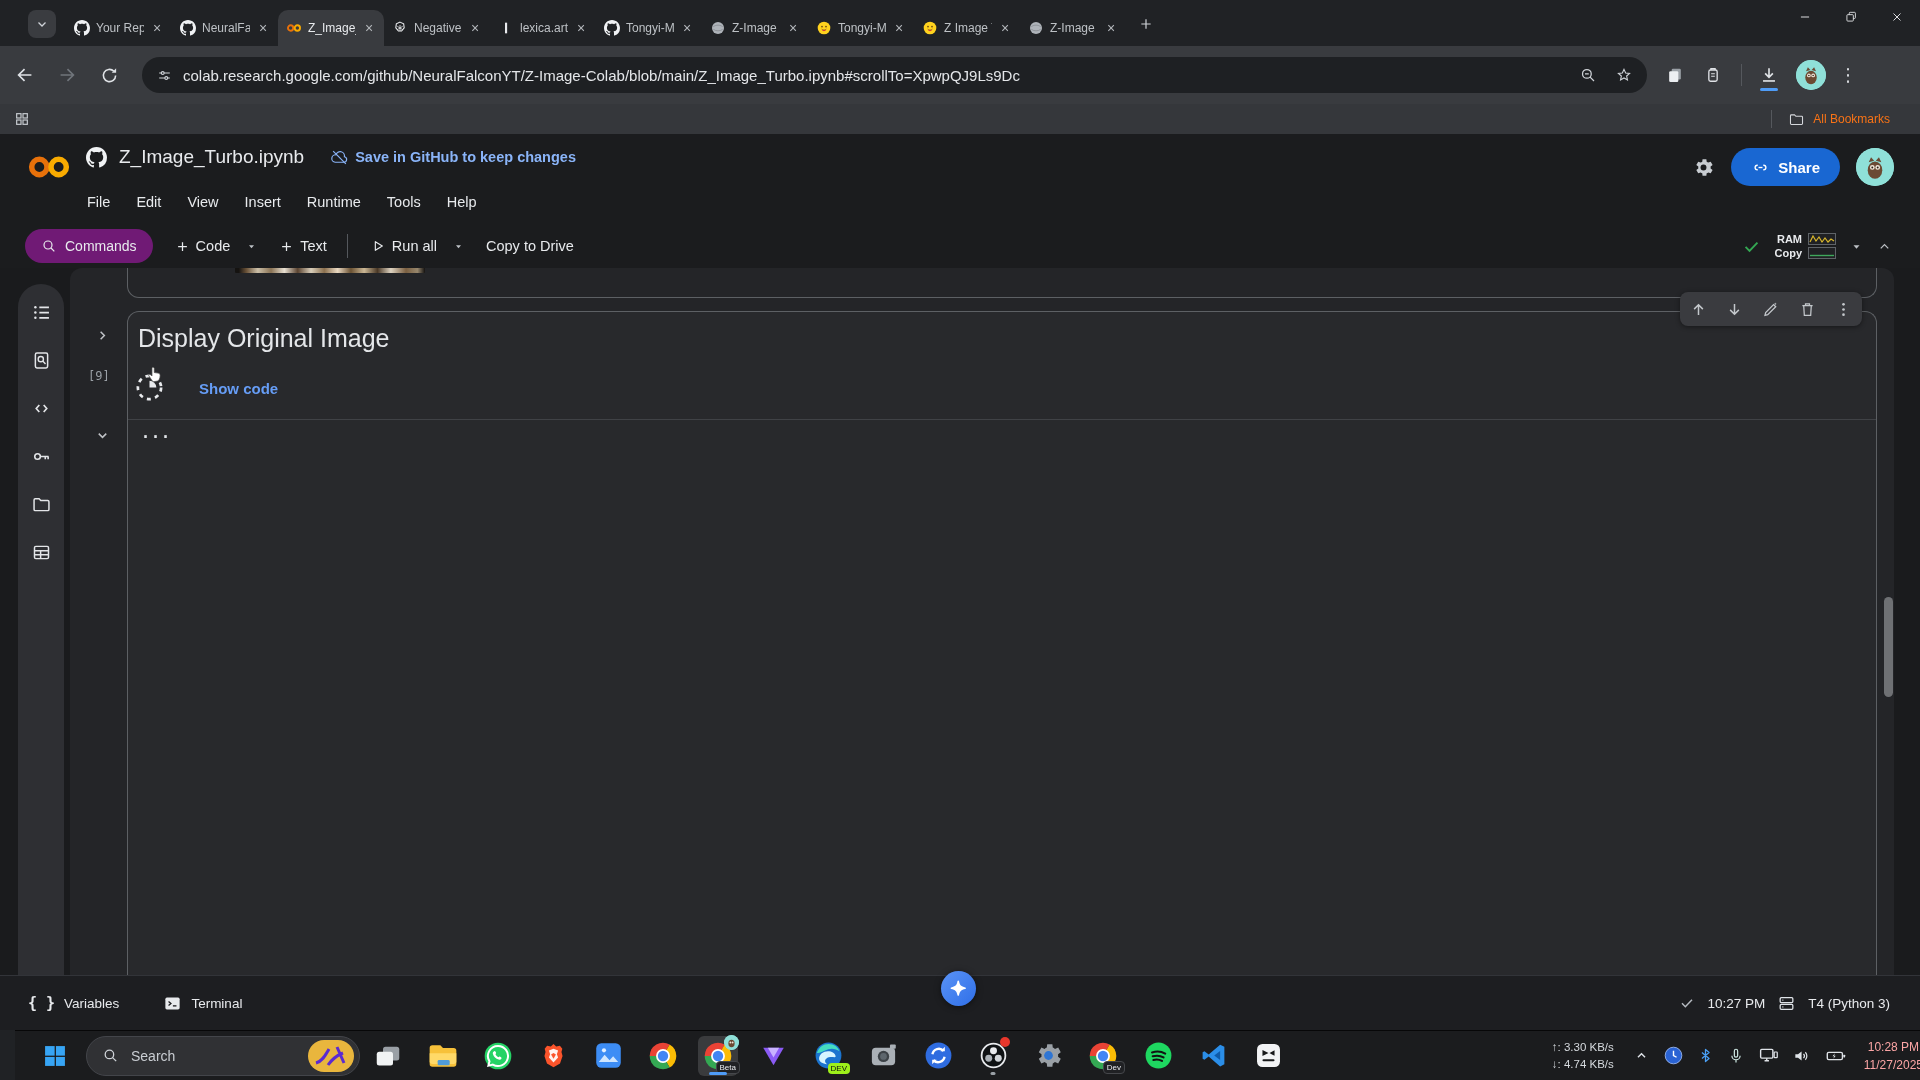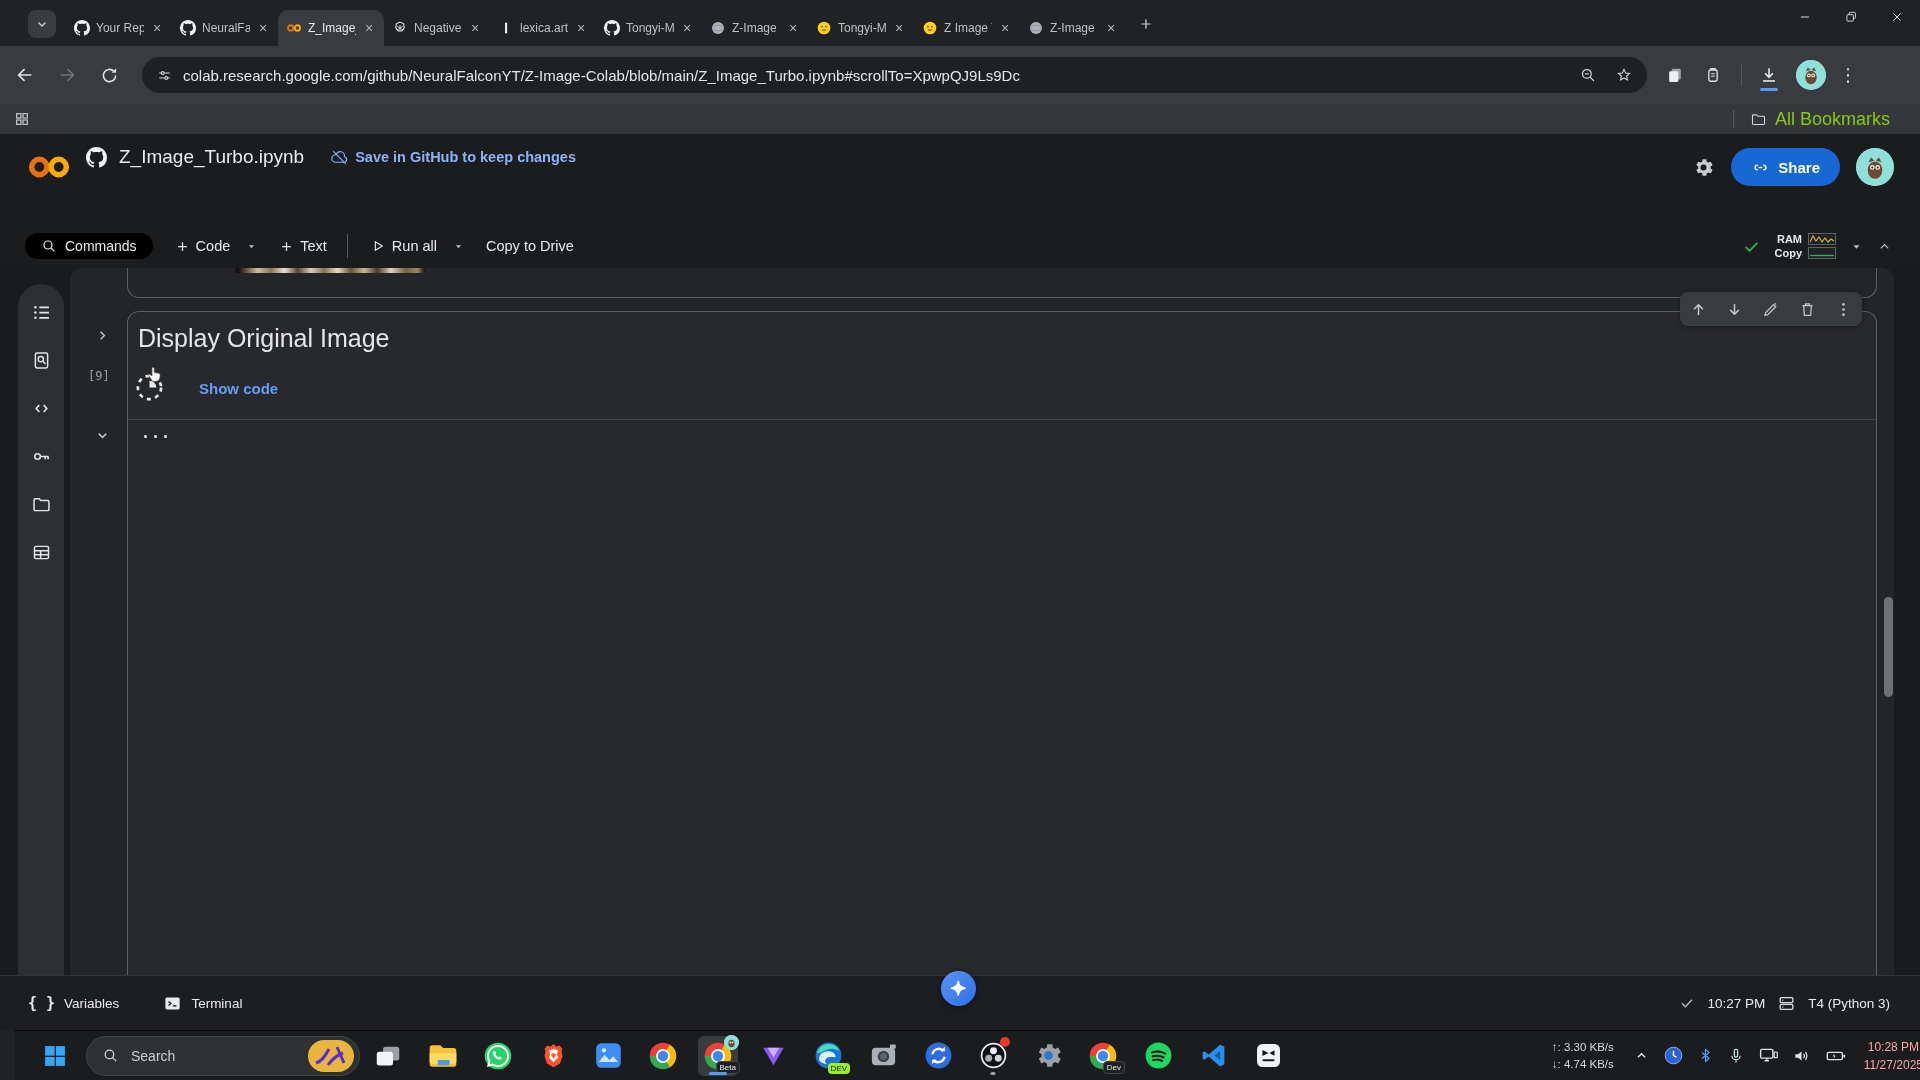--- a/index.html
+++ b/index.html
@@ -34,40 +34,40 @@
   .dlwrap{margin-left:16px;position:relative;}
   .dlbar{position:absolute;left:2px;bottom:-5px;width:18px;height:3px;border-radius:2px;background:var(--taskbar-accent-blue,#4f9cf7);}
   .avatar{margin-left:16px;width:30px;height:30px;border-radius:50%;overflow:hidden;background:#8fe0d8;}
   .kebab{margin-left:12px;font-size:18px;color:#dfe2e6;width:20px;text-align:center;}
 
   
   .bmbar{position:absolute;left:0;top:104px;width:100%;height:30px;background:#35373b;display:flex;align-items:center;}
   .bmgrid{margin-left:14px;color:#c6cacf;}
   .bmright{margin-left:auto;display:flex;align-items:center;margin-right:30px;gap:8px;}
   .bmsep{width:1px;height:18px;background:#55585d;margin-right:8px;}
-  .bmlabel{font-size:18px;color:#84cc16;}
+  .bmlabel{font-size:12px;color:#f97316;}
 
   
   .cheader{position:absolute;left:0;top:134px;width:100%;height:90px;background:#1b1c1e;}
   .clogo{position:absolute;left:26px;top:20px;}
   .chfile{position:absolute;left:86px;top:12px;display:flex;align-items:center;gap:12px;}
   .fname{font-size:19px;color:#e8eaed;}
   .savenote{display:flex;align-items:center;gap:6px;margin-left:14px;color:var(--link-blue,#8ab4f8);}
   .savenote span{font-size:14.5px;font-weight:600;}
   #menus{position:absolute;left:74px;top:56px;display:flex;}
   .menu-item{font-size:14.5px;color:#e8eaed;padding:4px 13px;}
   .chright{position:absolute;right:26px;top:14px;display:flex;align-items:center;gap:16px;}
   .gearbtn{color:#c8ccd1;}
   .sharebtn{height:38px;border-radius:19px;background:var(--share-button-blue,#1967d2);display:flex;align-items:center;gap:8px;padding:0 20px;color:#fff;}
   .sharebtn span{font-size:15px;font-weight:600;}
   .chavatar{width:38px;height:38px;border-radius:50%;overflow:hidden;background:#8fe0d8;}
 
   
   .ctoolbar{position:absolute;left:0;top:224px;width:100%;height:44px;background:#1b1c1e;display:flex;align-items:center;}
-  .cmdpill{margin-left:25px;height:26px;border-radius:17px;background:#000000;display:flex;align-items:center;gap:8px;padding:0 16px;color:#e8eaed;}
+  .cmdpill{margin-left:25px;height:34px;border-radius:17px;background:#701a75;display:flex;align-items:center;gap:8px;padding:0 16px;color:#e8eaed;}
   .cmdpill span{font-size:14px;}
   .tbitem{display:flex;align-items:center;gap:6px;color:#e8eaed;font-size:14.5px;margin-left:22px;}
   .tbcaret{margin-left:10px;color:#bdc1c6;}
   .tbsep{width:1px;height:24px;background:#55585d;margin-left:20px;}
   .resright{margin-left:auto;display:flex;align-items:center;margin-right:28px;gap:14px;}
   .rescheck{color:var(--success-green,#34a853);}
   .resgrid{display:grid;grid-template-columns:auto 28px;gap:2px 6px;align-items:center;}
   .reslabel{font-size:11px;font-weight:700;color:#e8eaed;text-align:right;}
   .sparkbox{width:28px;height:12px;border:1px solid #5f6368;background:#202124;}
   .resctl{color:#bdc1c6;}
@@ -369,20 +369,29 @@
         </svg>
       <span class="fname">Z_Image_Turbo.ipynb</span>
       <span class="savenote">
         <svg width="19" height="19" viewBox="0 0 24 24">
             <path d="M6.5 18h11a3.5 3.5 0 0 0 .7-6.93A5.5 5.5 0 0 0 7.5 8.6 4 4 0 0 0 6.5 18z" stroke="currentColor" stroke-width="1.5" fill="none"></path>
             <path d="M4 4l16 16" stroke="currentColor" stroke-width="1.5"></path>
           </svg>
         <span>Save in GitHub to keep changes</span>
       </span>
     </div>
+    <div id="menus">
+        <span class="menu-item">File</span>
+        <span class="menu-item">Edit</span>
+        <span class="menu-item">View</span>
+        <span class="menu-item">Insert</span>
+        <span class="menu-item">Runtime</span>
+        <span class="menu-item">Tools</span>
+        <span class="menu-item">Help</span>
+      </div>
     <div class="chright">
       <span class="gearbtn">
           <svg width="23" height="23" viewBox="0 0 24 24">
             <path d="M19.4 13a7.6 7.6 0 0 0 0-2l2.1-1.6-2-3.5-2.5 1a7.7 7.7 0 0 0-1.7-1L15 3.3h-4l-.3 2.6a7.7 7.7 0 0 0-1.7 1l-2.5-1-2 3.5L6.6 11a7.6 7.6 0 0 0 0 2l-2.1 1.6 2 3.5 2.5-1a7.7 7.7 0 0 0 1.7 1l.3 2.6h4l.3-2.6a7.7 7.7 0 0 0 1.7-1l2.5 1 2-3.5z" fill="currentColor"></path>
             <circle cx="12" cy="12" r="3.1" fill="#1b1c1e"></circle>
           </svg>
         </span>
       <div class="sharebtn">
         <svg width="19" height="19" viewBox="0 0 24 24">
             <path d="M9.5 12h5" stroke="#fff" stroke-width="1.7" fill="none"></path>

